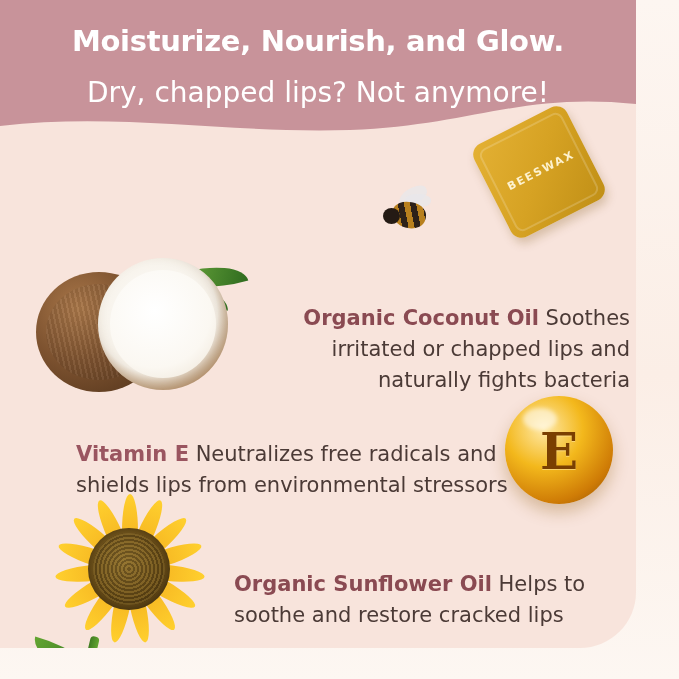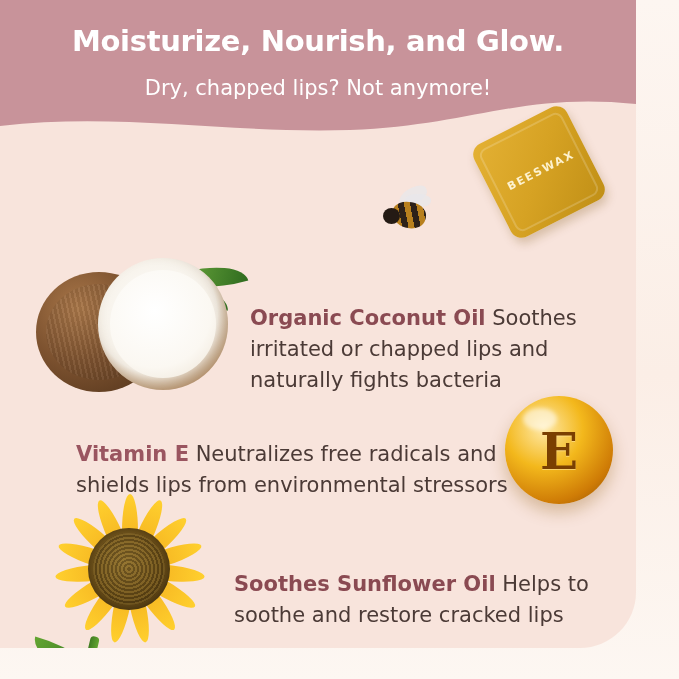--- a/index.html
+++ b/index.html
@@ -56,41 +56,41 @@
     letter-spacing: -0.3px;
     font-family: "DejaVu Sans", sans-serif;
   }
   .subhead {
     position: absolute;
     left: 0;
     top: 76px;
     width: 636px;
     text-align: center;
     color: #ffffff;
-    font-size: 21px;
+    font-size: 28px;
     font-family: "DejaVu Sans", sans-serif;
   }
 
   
   .claim {
     position: absolute;
     color: #4b3a36;
     font-size: 21px;
     line-height: 31px;
     font-family: "DejaVu Sans", sans-serif;
     white-space: pre-line;
   }
   .claim .ing {
     color: #8a4a52;
     font-weight: bold;
   }
   .claim .ing.vitE { color: #9a5560; }
 
   #claim-beeswax   { left: 84px;  top: 158px; width: 420px; }
-  #claim-coconut   { left: 250px; top: 272px; width: 380px; }
+  #claim-coconut   { left: 250px; top: 272px; width: 380px; text-align: right; }
   #claim-vitamine  { left: 76px;  top: 408px; width: 470px; }
   #claim-sunflower { left: 234px; top: 538px; width: 400px; }
 
   
 
   
   .beeswax-bar {
     position: absolute;
     left: 487px;
     top: 120px;
@@ -366,18 +366,18 @@
 irritated or chapped lips and
 naturally fights bacteria</span>
     </div>
 
     <div class="claim" id="claim-vitamine">
       <span class="ing vitE">Vitamin E</span><span> Neutralizes free radicals and
 shields lips from environmental stressors</span>
     </div>
 
     <div class="claim" id="claim-sunflower">
-      <span class="ing">Soothes Sunflower Oil</span><span> Helps to
+      <span class="ing">Organic Sunflower Oil</span><span> Helps to
 soothe and restore cracked lips</span>
     </div>
 
   </div>
 </div>
 
 </body></html>

